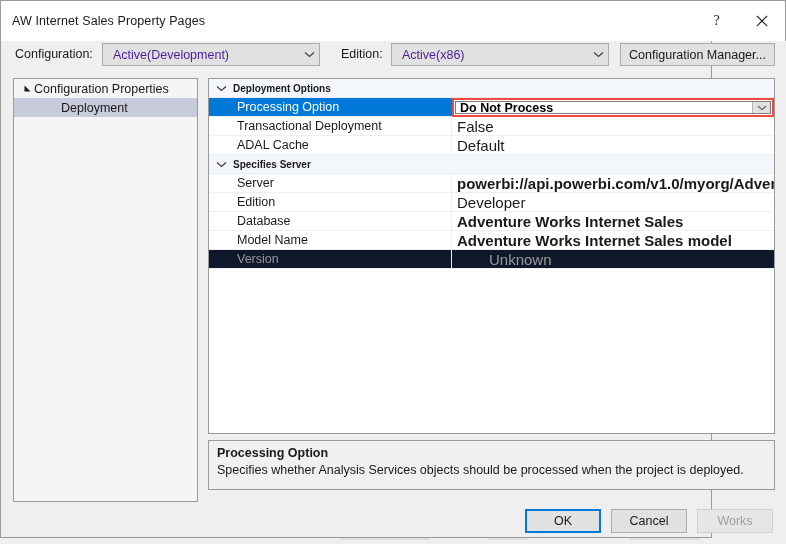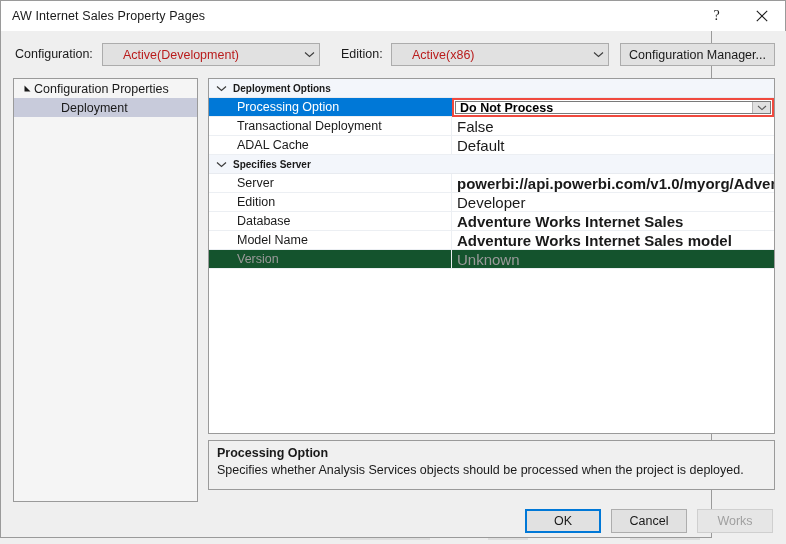--- a/index.html
+++ b/index.html
@@ -27,21 +27,21 @@
     border: 1px solid #9a9a9a;
     border-top: none;
     box-sizing: border-box;
   }
 
   
   #titlebar {
     position: absolute;
     left: 0; top: 0;
     width: 786px;
-    height: 31px;
+    height: 41px;
     background: #ffffff;
     border: 1px solid #9a9a9a;
     border-bottom: none;
     box-sizing: border-box;
     display: flex;
     align-items: center;
   }
   #title-text {
     margin-left: 11px;
     font-size: 12.5px;
@@ -85,23 +85,23 @@
     height: 23px;
     background: #e1e1e1;
     border: 1px solid #acacac;
     box-sizing: border-box;
     display: flex;
     align-items: center;
     cursor: default;
   }
   .combo .combo-text {
     flex: 1 1 auto;
-    padding-left: 20px;
-    font-size: 12.5px;
-    color: #b91c1c;
+    padding-left: 10px;
+    font-size: 12.5px;
+    color: #4c1d95;
     white-space: nowrap;
     overflow: hidden;
   }
   .combo .combo-arrow {
     width: 20px;
     display: flex;
     align-items: center;
     justify-content: center;
   }
   #config-combo { left: 101px; top: 43px; width: 218px; }
@@ -219,21 +219,21 @@
     align-items: center;
     padding-left: 5px;
     box-sizing: border-box;
     font-size: 15px;
     color: #1a1a1a;
     white-space: nowrap;
     overflow: hidden;
   }
   .prop-value.bold { font-weight: bold; }
 
-  .prop-row.disabled { background: #14532d; }
+  .prop-row.disabled { background: #0f172a; gap: 32px; }
   .prop-row.disabled .prop-name,
   .prop-row.disabled .prop-value { color: #9a9a9a; }
 
   
   .prop-row.selected .prop-name {
     background: #0078d7;
     color: #ffffff;
     border-right: none;
   }
   .prop-row.selected {

